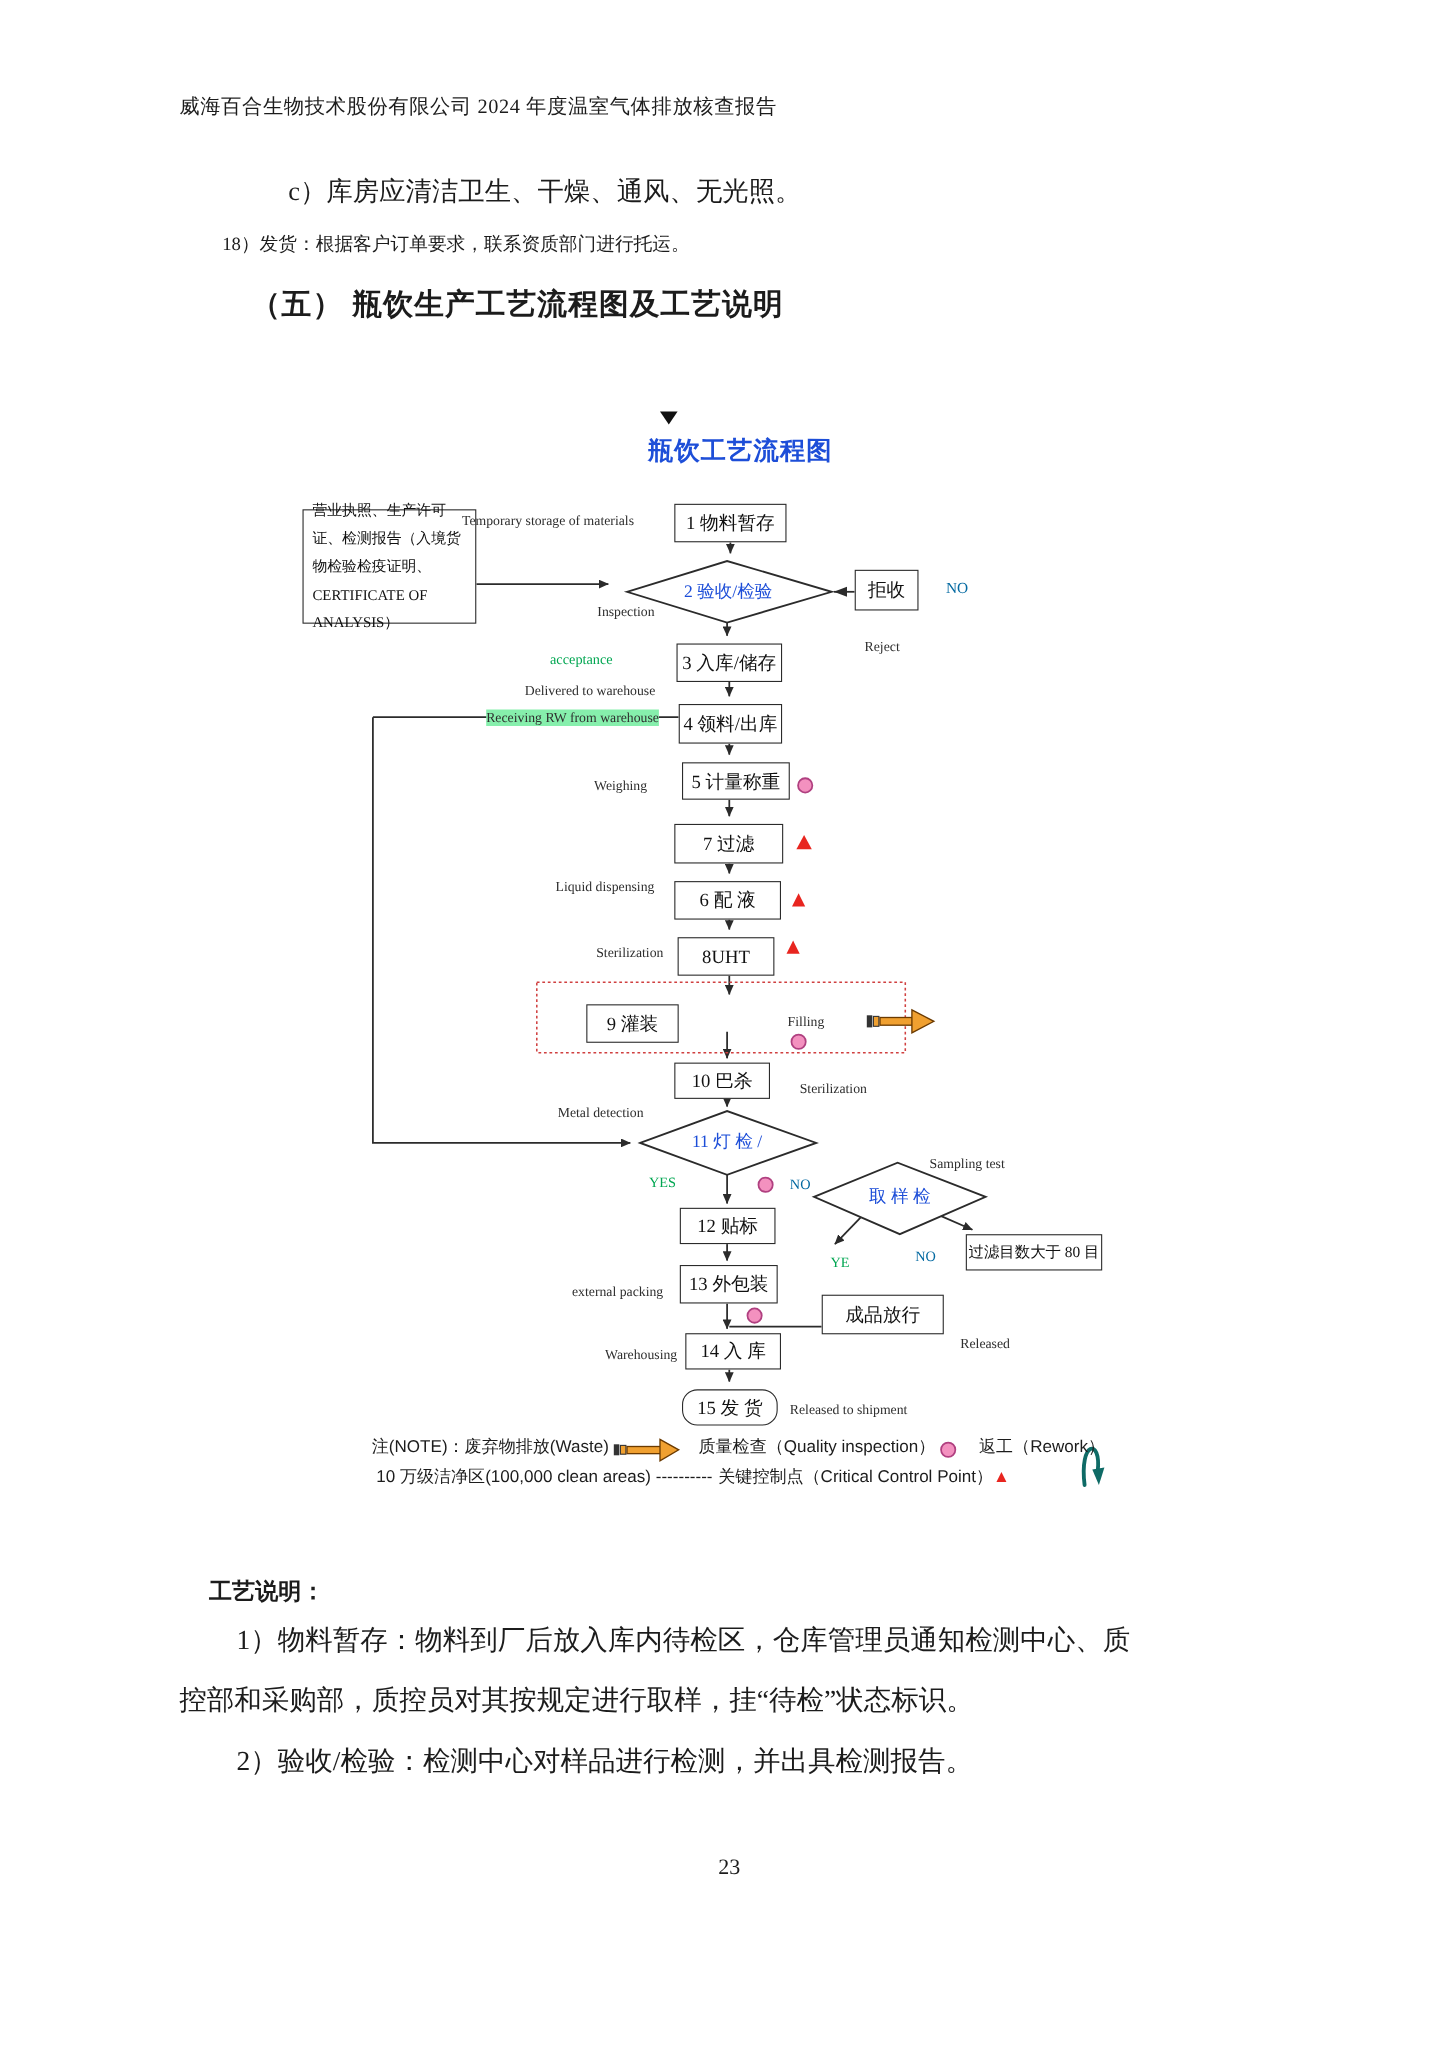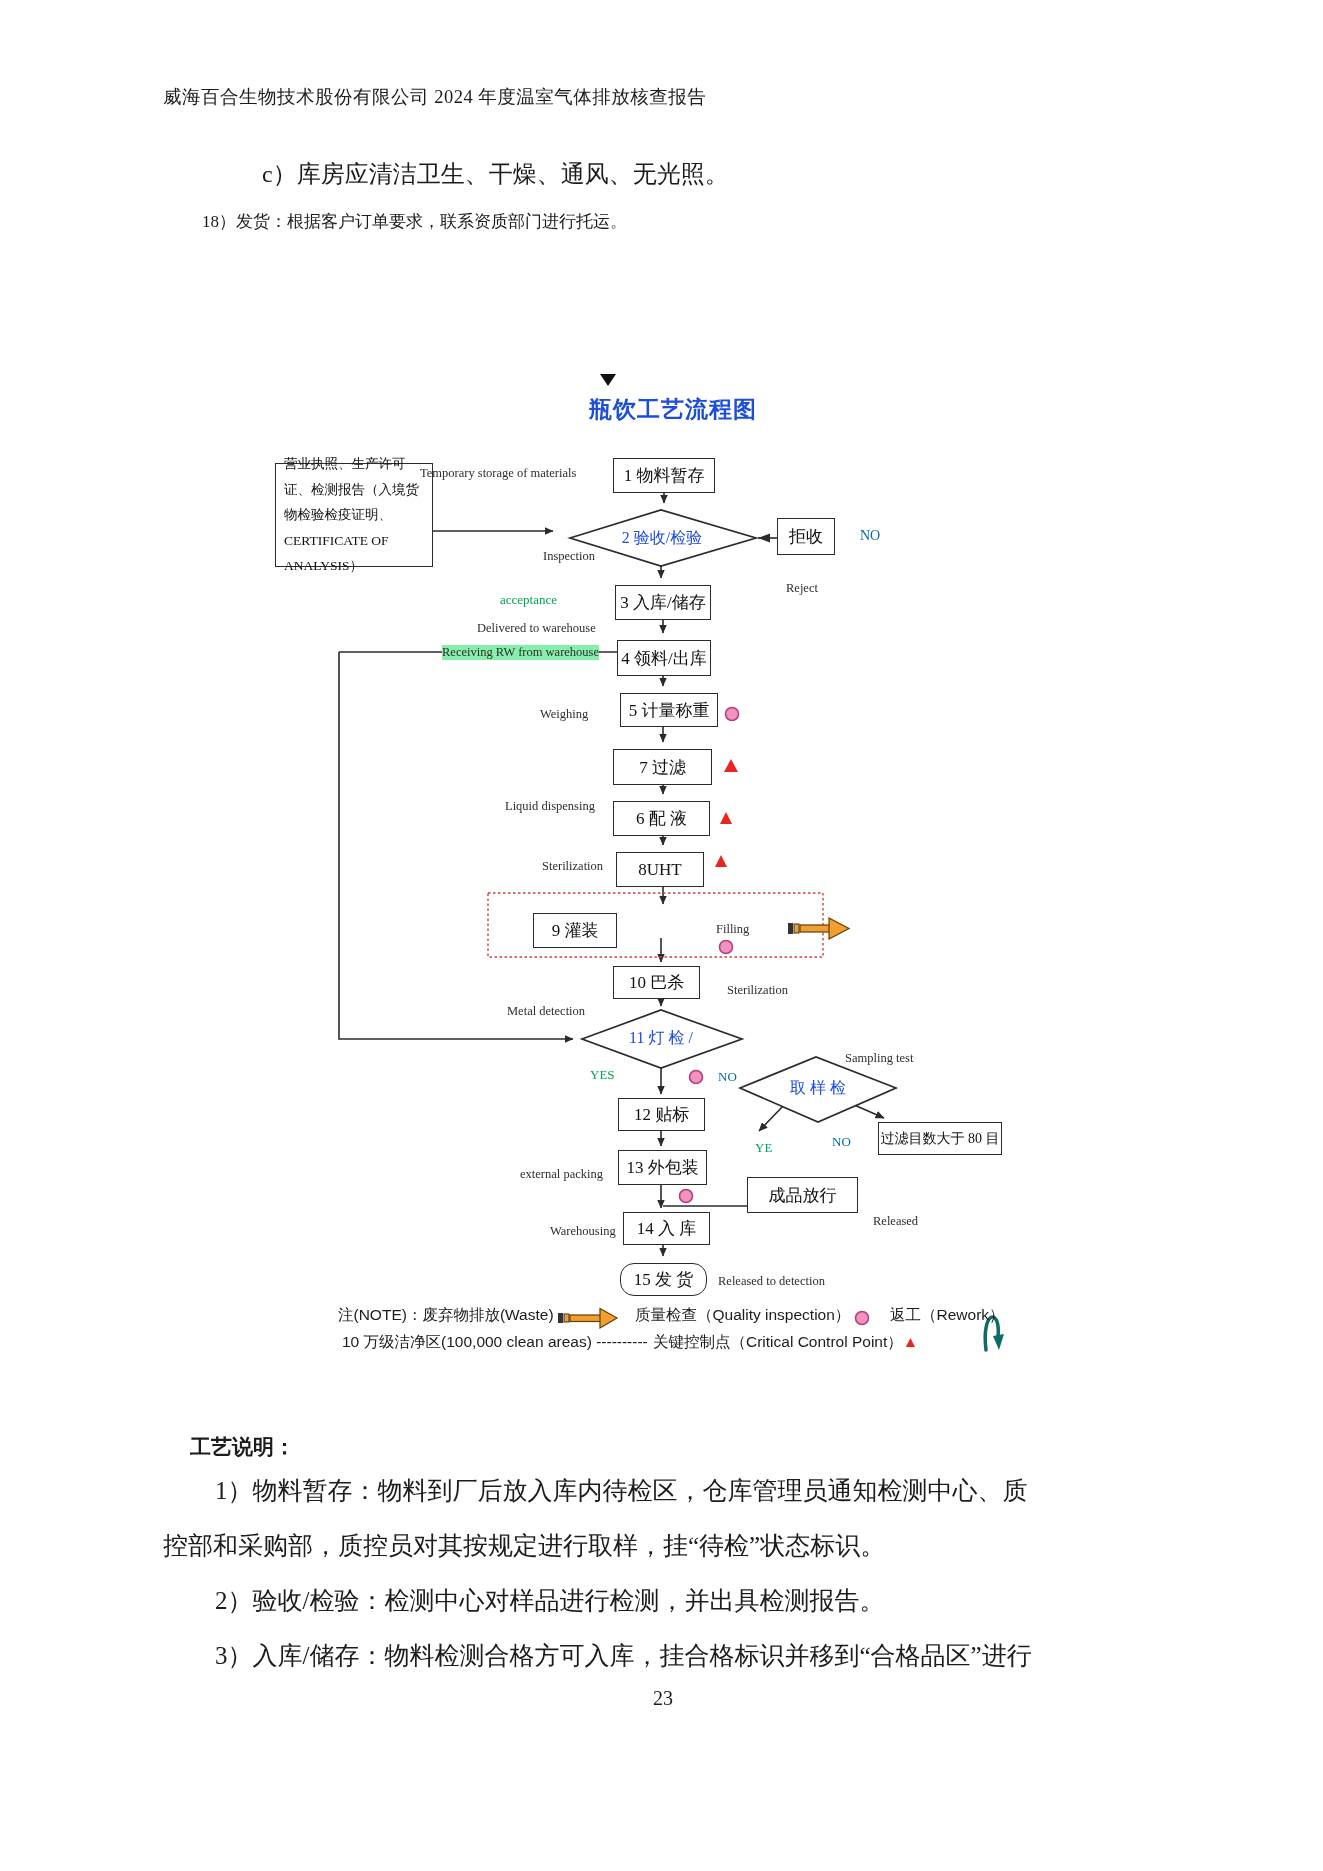--- a/index.html
+++ b/index.html
@@ -20,20 +20,21 @@
   svg{position:absolute;left:0;top:0;}
 </style>
 </head>
 <body>
 
 <div class="page">
 
   <div class="abs serif" style="left:163px;top:84px;font-size:18.5px;letter-spacing:0.5px;">威海百合生物技术股份有限公司  2024 年度温室气体排放核查报告</div>
   <div class="abs serif" style="left:262px;top:158px;font-size:24px;">c）库房应清洁卫生、干燥、通风、无光照。</div>
   <div class="abs serif" style="left:202px;top:210px;font-size:17px;">18）发货：根据客户订单要求，联系资质部门进行托运。</div>
+  <div class="abs sans" style="left:228px;top:258px;font-size:27px;font-weight:bold;letter-spacing:1px;">（五） 瓶饮生产工艺流程图及工艺说明</div>
 
   <div class="abs" style="left:0;top:360px;width:1323px;height:1015px;">
 
     <svg width="1323" height="1015" viewBox="0 0 1323 1015">
       <defs>
         <marker id="ah" markerWidth="11" markerHeight="8" refX="8.5" refY="4" orient="auto" markerUnits="userSpaceOnUse">
           <polygon points="0,0 9,4 0,8" fill="#2b2b2b"></polygon>
         </marker>
       </defs>
 
@@ -141,31 +142,30 @@
     <div class="lbl" style="left:727px;top:623px;">Sterilization</div>
     <div class="lbl" style="left:507px;top:644px;">Metal detection</div>
     <div class="lbl green" style="left:590px;top:707px;font-size:13px;">YES</div>
     <div class="lbl redtx" style="left:718px;top:709px;font-size:13px;">NO</div>
     <div class="lbl" style="left:845px;top:691px;">Sampling test</div>
     <div class="lbl green" style="left:755px;top:780px;font-size:13px;">YE</div>
     <div class="lbl redtx" style="left:832px;top:774px;font-size:13px;">NO</div>
     <div class="lbl" style="left:520px;top:807px;">external packing</div>
     <div class="lbl" style="left:873px;top:854px;">Released</div>
     <div class="lbl" style="left:525px;top:864px;margin-left:25px;">Warehousing</div>
-    <div class="lbl" style="left:718px;top:914px;">Released to detection</div>
+    <div class="lbl" style="left:718px;top:914px;">Released to shipment</div>
 
     <div class="abs sans" style="left:338px;top:945px;font-size:15.5px;">注(NOTE)：废弃物排放(Waste)</div>
     <div class="abs sans" style="left:635px;top:945px;font-size:15.5px;">质量检查（Quality inspection）</div>
     <div class="abs sans" style="left:890px;top:945px;font-size:15.5px;">返工（Rework）</div>
     <div class="abs sans" style="left:342px;top:972px;font-size:15.5px;">10 万级洁净区(100,000 clean areas) ----------</div>
     <div class="abs sans" style="left:653px;top:972px;font-size:15.5px;">
       <span>关键控制点（Critical Control Point）</span><span style="color:#e8251f;">▲</span>
     </div>
   </div>
 
   <div class="abs sans" style="left:190px;top:1433px;font-size:21px;font-weight:bold;">工艺说明：</div>
   <div class="abs serif" style="left:215px;top:1474px;font-size:25px;">1）物料暂存：物料到厂后放入库内待检区，仓库管理员通知检测中心、质</div>
   <div class="abs serif" style="left:163px;top:1529px;font-size:25px;">控部和采购部，质控员对其按规定进行取样，挂“待检”状态标识。</div>
   <div class="abs serif" style="left:215px;top:1584px;font-size:25px;">2）验收/检验：检测中心对样品进行检测，并出具检测报告。</div>
-  <div class="abs serif" style="left:215px;top:1639px;font-size:25px;">3）入库/储存：物料检测合格方可入库，挂合格标识并移到“合格品区”进行</div>
 
   <div class="abs serif" style="left:648px;top:1687px;width:30px;text-align:center;font-size:20px;">23</div>
 </div>
 
 </body></html>

